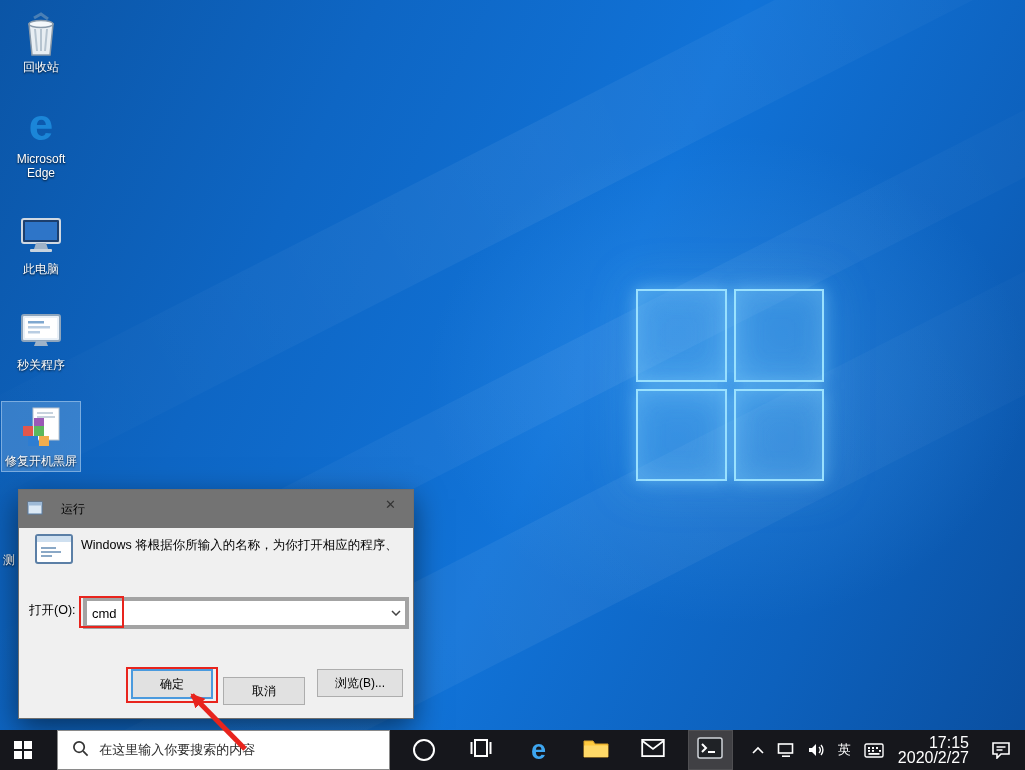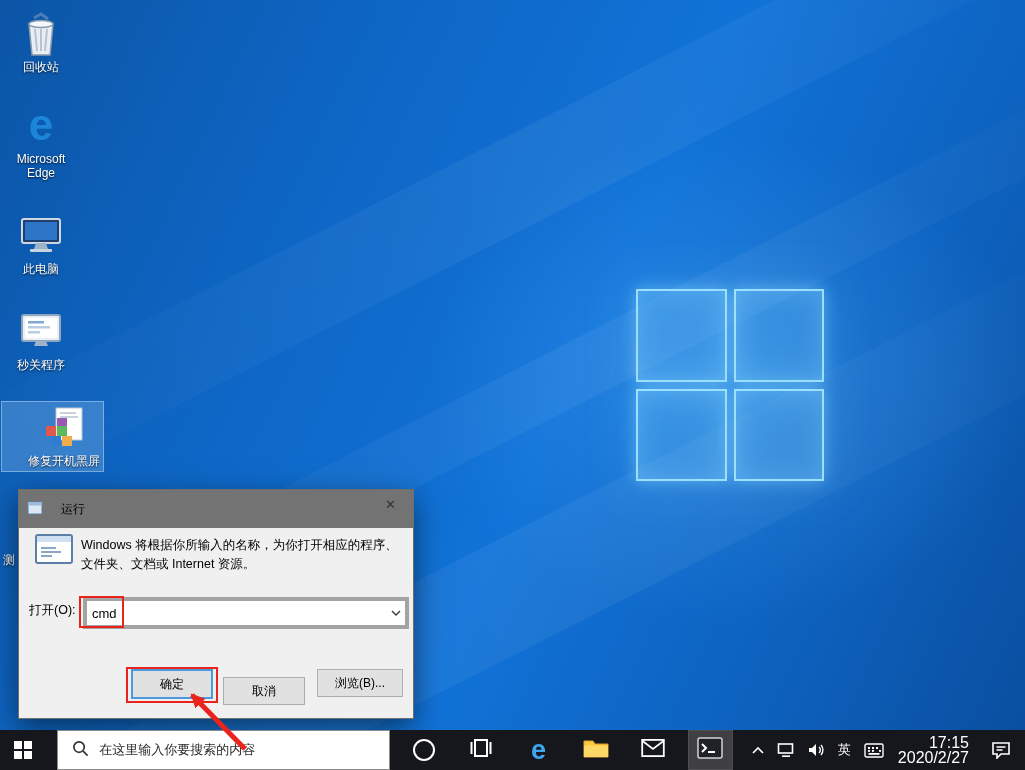--- a/index.html
+++ b/index.html
@@ -18,21 +18,21 @@
   .win-logo{position:absolute;left:636px;top:289px;width:188px;height:192px;display:grid;
     grid-template-columns:1fr 1fr;grid-template-rows:1fr 1fr;gap:7px;
     filter:drop-shadow(0 0 20px rgba(120,210,255,.55));}
   .pane{background:rgba(130,205,255,.17);border:2px solid rgba(160,230,255,.95);
     box-shadow:inset 0 0 26px rgba(140,215,255,.38),0 0 14px rgba(140,215,255,.5);}
 
   
   .dicon{position:absolute;width:78px;display:flex;flex-direction:column;align-items:center;gap:3px;padding:3px 0;cursor:default;}
   .dicon .glyph{width:46px;height:46px;display:flex;align-items:center;justify-content:center;}
   .dicon .lbl{font-size:12px;color:#fff;text-shadow:0 1px 2px rgba(0,0,0,.85);text-align:center;line-height:14px;}
-  .dicon.selected{background:rgba(105,165,225,.45);outline:1px solid rgba(170,205,240,.7);padding-left:23px;}
+  .dicon.selected{background:rgba(105,165,225,.45);outline:1px solid rgba(170,205,240,.7);}
   .stray-label{position:absolute;left:3px;top:552px;font-size:12px;color:#fff;text-shadow:0 1px 2px rgba(0,0,0,.85);}
 
   
   .dialog{position:absolute;left:18px;top:489px;width:394px;height:228px;background:#f0f0f0;
     border:1px solid #6e6e6e;box-shadow:0 10px 28px rgba(0,0,0,.5);z-index:40;font-size:12px;color:#000;}
   .dlg-title{position:absolute;left:0;top:0;right:0;height:38px;background:#737373;display:flex;align-items:center;padding-left:8px;gap:18px;}
   .dlg-title .t{font-size:12px;color:#000;}
   .dlg-close{position:absolute;right:0;top:0;width:45px;height:29px;display:flex;align-items:center;justify-content:center;color:#333;font-size:13px;cursor:pointer;}
   .dlg-body-icon{position:absolute;left:16px;top:44px;}
   .dlg-desc{position:absolute;left:62px;top:46px;line-height:19px;font-size:12.5px;}
@@ -163,21 +163,20 @@
 
     <div class="dlg-body-icon">
       <svg width="38" height="32" viewBox="0 0 38 32">
         <rect x="1" y="1" width="36" height="28" rx="2" fill="#ffffff" stroke="#5b7fa6" stroke-width="2"></rect>
         <rect x="2" y="2" width="34" height="6" fill="#cfe0f0"></rect>
         <path d="M6 14 h15 M6 18 h20 M6 22 h11" stroke="#8aa8c6" stroke-width="2" fill="none"></path>
       </svg>
     </div>
     <div class="dlg-desc">
       <div>Windows 将根据你所输入的名称，为你打开相应的程序、</div>
-      <div>文件夹、文档或 Internet 资源。</div>
     </div>
 
     <div class="open-label">打开(O):</div>
     <div class="combo">
       <span class="val">cmd</span>
       <span class="dd">
         <svg width="10" height="6" viewBox="0 0 10 6">
             <path d="M1 1 L5 5 L9 1" fill="none" stroke="#444" stroke-width="1.5"></path>
           </svg>
       </span>

